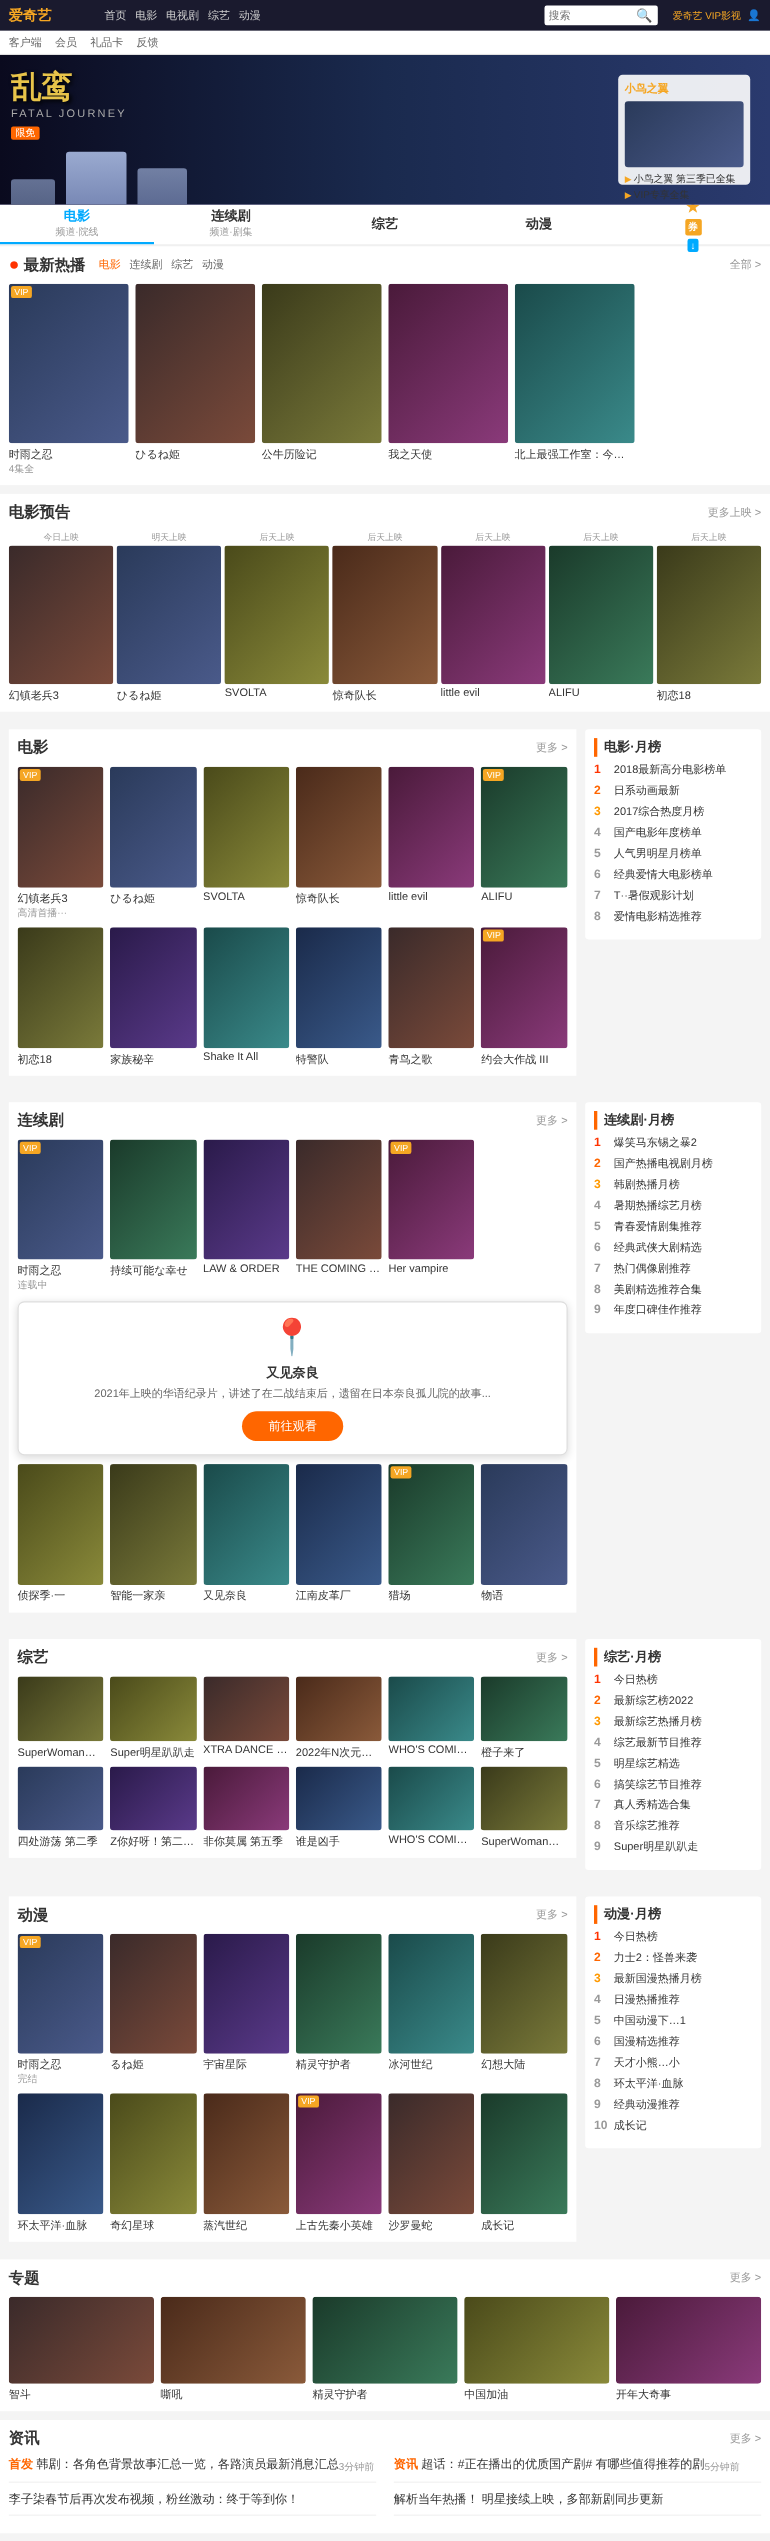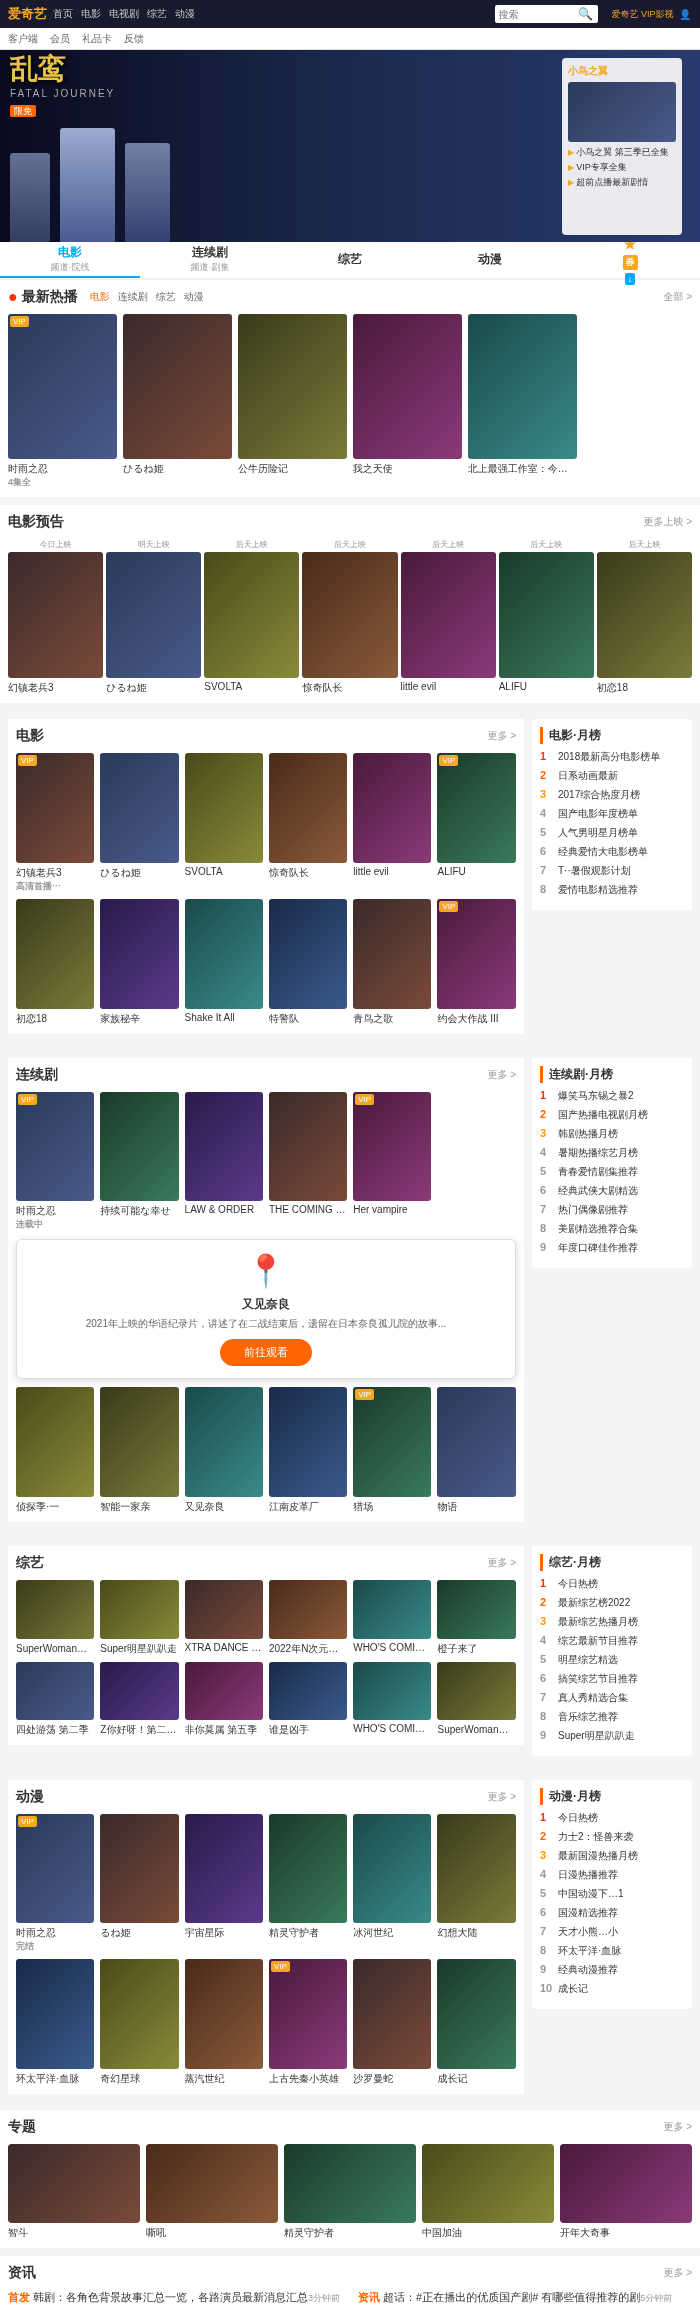--- a/index.html
+++ b/index.html
@@ -1,33 +1,33 @@
 <!DOCTYPE html>
 <html><head>
   <meta charset="utf-8">
   <style>
     * { margin: 0; padding: 0; box-sizing: border-box; }
     body { font-family: Arial, "Microsoft YaHei", sans-serif; background: #f4f4f4; font-size: 12px; color: #333; width: 700px; }
     
     
     .header { background: #1a1a2e; height: 28px; display: flex; align-items: center; padding: 0 8px; gap: 6px; }
     .header-logo { color: #f5a623; font-size: 13px; font-weight: bold; }
-    .header-nav { display: flex; gap: 8px; }
+    .header-nav { display: flex; gap: 8px; margin-left: 42px; }
     .header-nav span { color: #ccc; font-size: 10px; cursor: pointer; }
     .header-search { margin-left: auto; display: flex; align-items: center; background: #fff; border-radius: 2px; height: 18px; padding: 0 4px; }
     .header-search input { border: none; outline: none; font-size: 10px; width: 80px; }
     .header-icons { display: flex; gap: 6px; align-items: center; margin-left: 8px; }
     .header-icons span { color: #ccc; font-size: 10px; cursor: pointer; }
 
     
     .topbar { background: #fff; border-bottom: 1px solid #e0e0e0; height: 22px; display: flex; align-items: center; padding: 0 8px; gap: 12px; }
     .topbar span { font-size: 10px; color: #666; cursor: pointer; }
 
     
-    .hero { width: 700px; height: 192px; background: linear-gradient(135deg, #1a1a3e 0%, #2d2d5e 30%, #3a3a6e 60%, #4a4a8e 100%); position: relative; overflow: hidden; display: flex; align-items: center; }
+    .hero { width: 700px; height: 136px; background: linear-gradient(135deg, #1a1a3e 0%, #2d2d5e 30%, #3a3a6e 60%, #4a4a8e 100%); position: relative; overflow: hidden; display: flex; }
     .hero-bg { position: absolute; inset: 0; background: linear-gradient(to right, #0a0a1e, #1a2a4e, #2a3a6e); }
     .hero-content { position: relative; z-index: 2; padding: 10px; display: flex; width: 100%; }
     .hero-sidebar { width: 120px; background: rgba(255,255,255,0.9); margin: 8px; border-radius: 4px; padding: 6px; font-size: 9px; }
     .hero-sidebar .vip-title { color: #f5a623; font-weight: bold; font-size: 10px; }
     .hero-sidebar .vip-item { color: #333; margin: 2px 0; display: flex; align-items: center; gap: 2px; }
     .hero-sidebar .vip-item::before { content: '▶'; color: #f5a623; font-size: 8px; }
 
     
     .cat-tabs { background: #fff; border-bottom: 2px solid #f0f0f0; display: flex; align-items: stretch; height: 38px; }
     .cat-tab { flex: 1; display: flex; flex-direction: column; align-items: center; justify-content: center; cursor: pointer; font-size: 12px; font-weight: bold; color: #333; border-bottom: 2px solid transparent; }
@@ -46,21 +46,21 @@
     .section-tab { font-size: 10px; color: #666; cursor: pointer; }
     .section-tab.active { color: #ff6600; }
 
     
     .movie-grid { display: flex; gap: 6px; flex-wrap: nowrap; overflow: hidden; }
     .movie-card { flex: 0 0 calc(14.28% - 6px); min-width: 70px; cursor: pointer; }
     .movie-card-6 { flex: 0 0 calc(16.66% - 5px); min-width: 70px; }
     .movie-thumb { width: 100%; padding-top: 133%; position: relative; border-radius: 3px; overflow: hidden; }
     .movie-thumb-inner { position: absolute; inset: 0; display: flex; align-items: center; justify-content: center; font-size: 9px; color: rgba(255,255,255,0.7); }
     .movie-title { font-size: 10px; color: #333; margin-top: 3px; white-space: nowrap; overflow: hidden; text-overflow: ellipsis; }
-    .movie-sub { font-size: 9px; color: #999; white-space: nowrap; overflow: hidden; text-overflow: ellipsis; font-weight: bold; }
+    .movie-sub { font-size: 9px; color: #999; white-space: nowrap; overflow: hidden; text-overflow: ellipsis; }
     .movie-badge { position: absolute; top: 2px; left: 2px; background: #ff6600; color: #fff; font-size: 8px; padding: 1px 3px; border-radius: 2px; z-index: 1; }
     .movie-badge-vip { background: #f5a623; }
 
     
     .c1 { background: linear-gradient(135deg, #2a3a5a, #4a5a8a); }
     .c2 { background: linear-gradient(135deg, #3a2a2a, #7a4a3a); }
     .c3 { background: linear-gradient(135deg, #1a3a2a, #3a7a5a); }
     .c4 { background: linear-gradient(135deg, #3a3a1a, #7a7a3a); }
     .c5 { background: linear-gradient(135deg, #4a1a3a, #8a3a7a); }
     .c6 { background: linear-gradient(135deg, #1a4a4a, #3a8a8a); }

